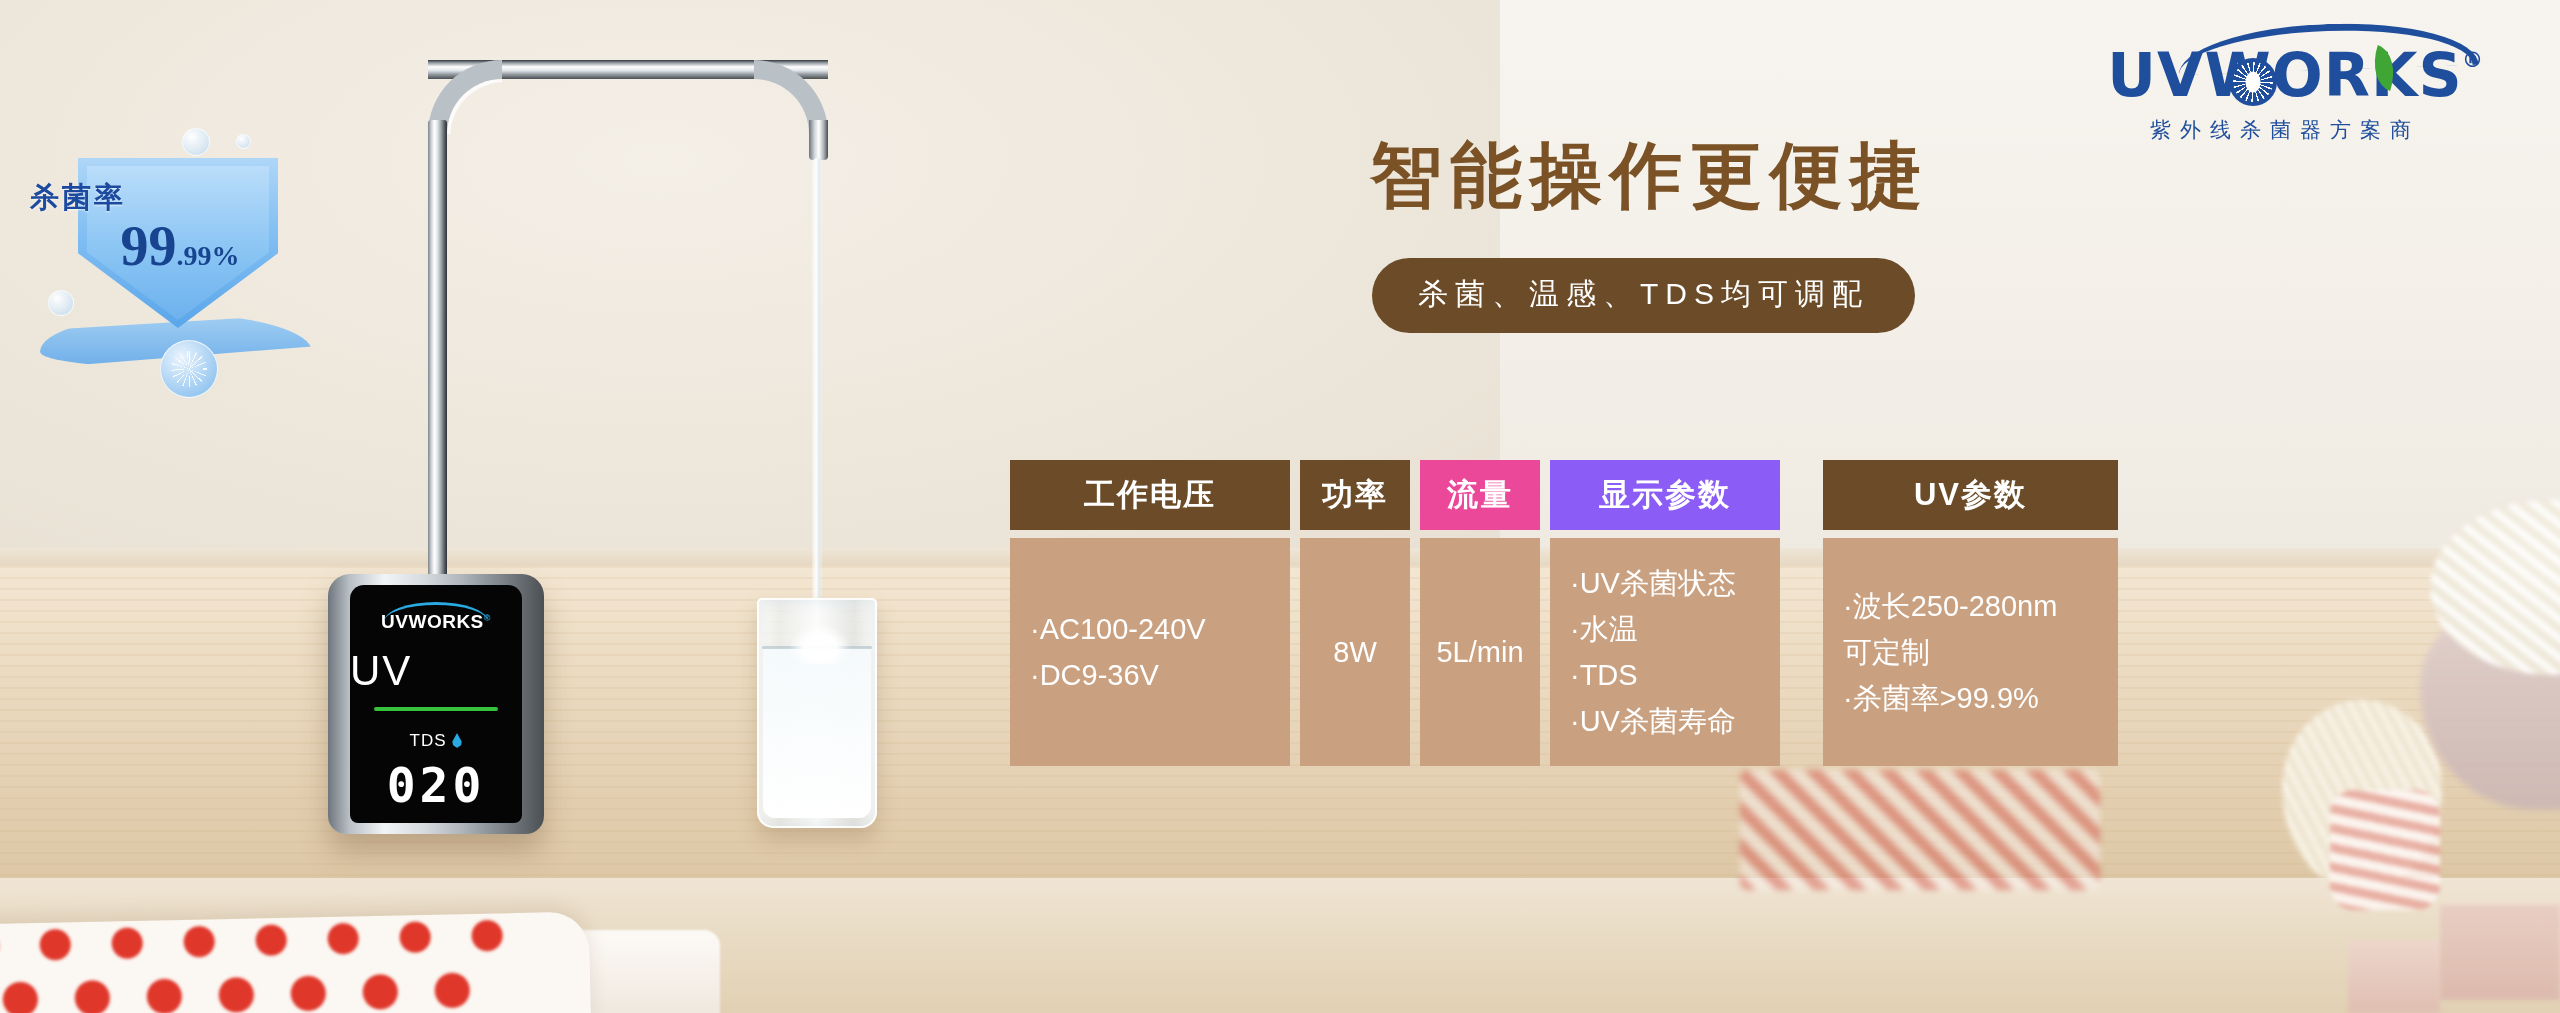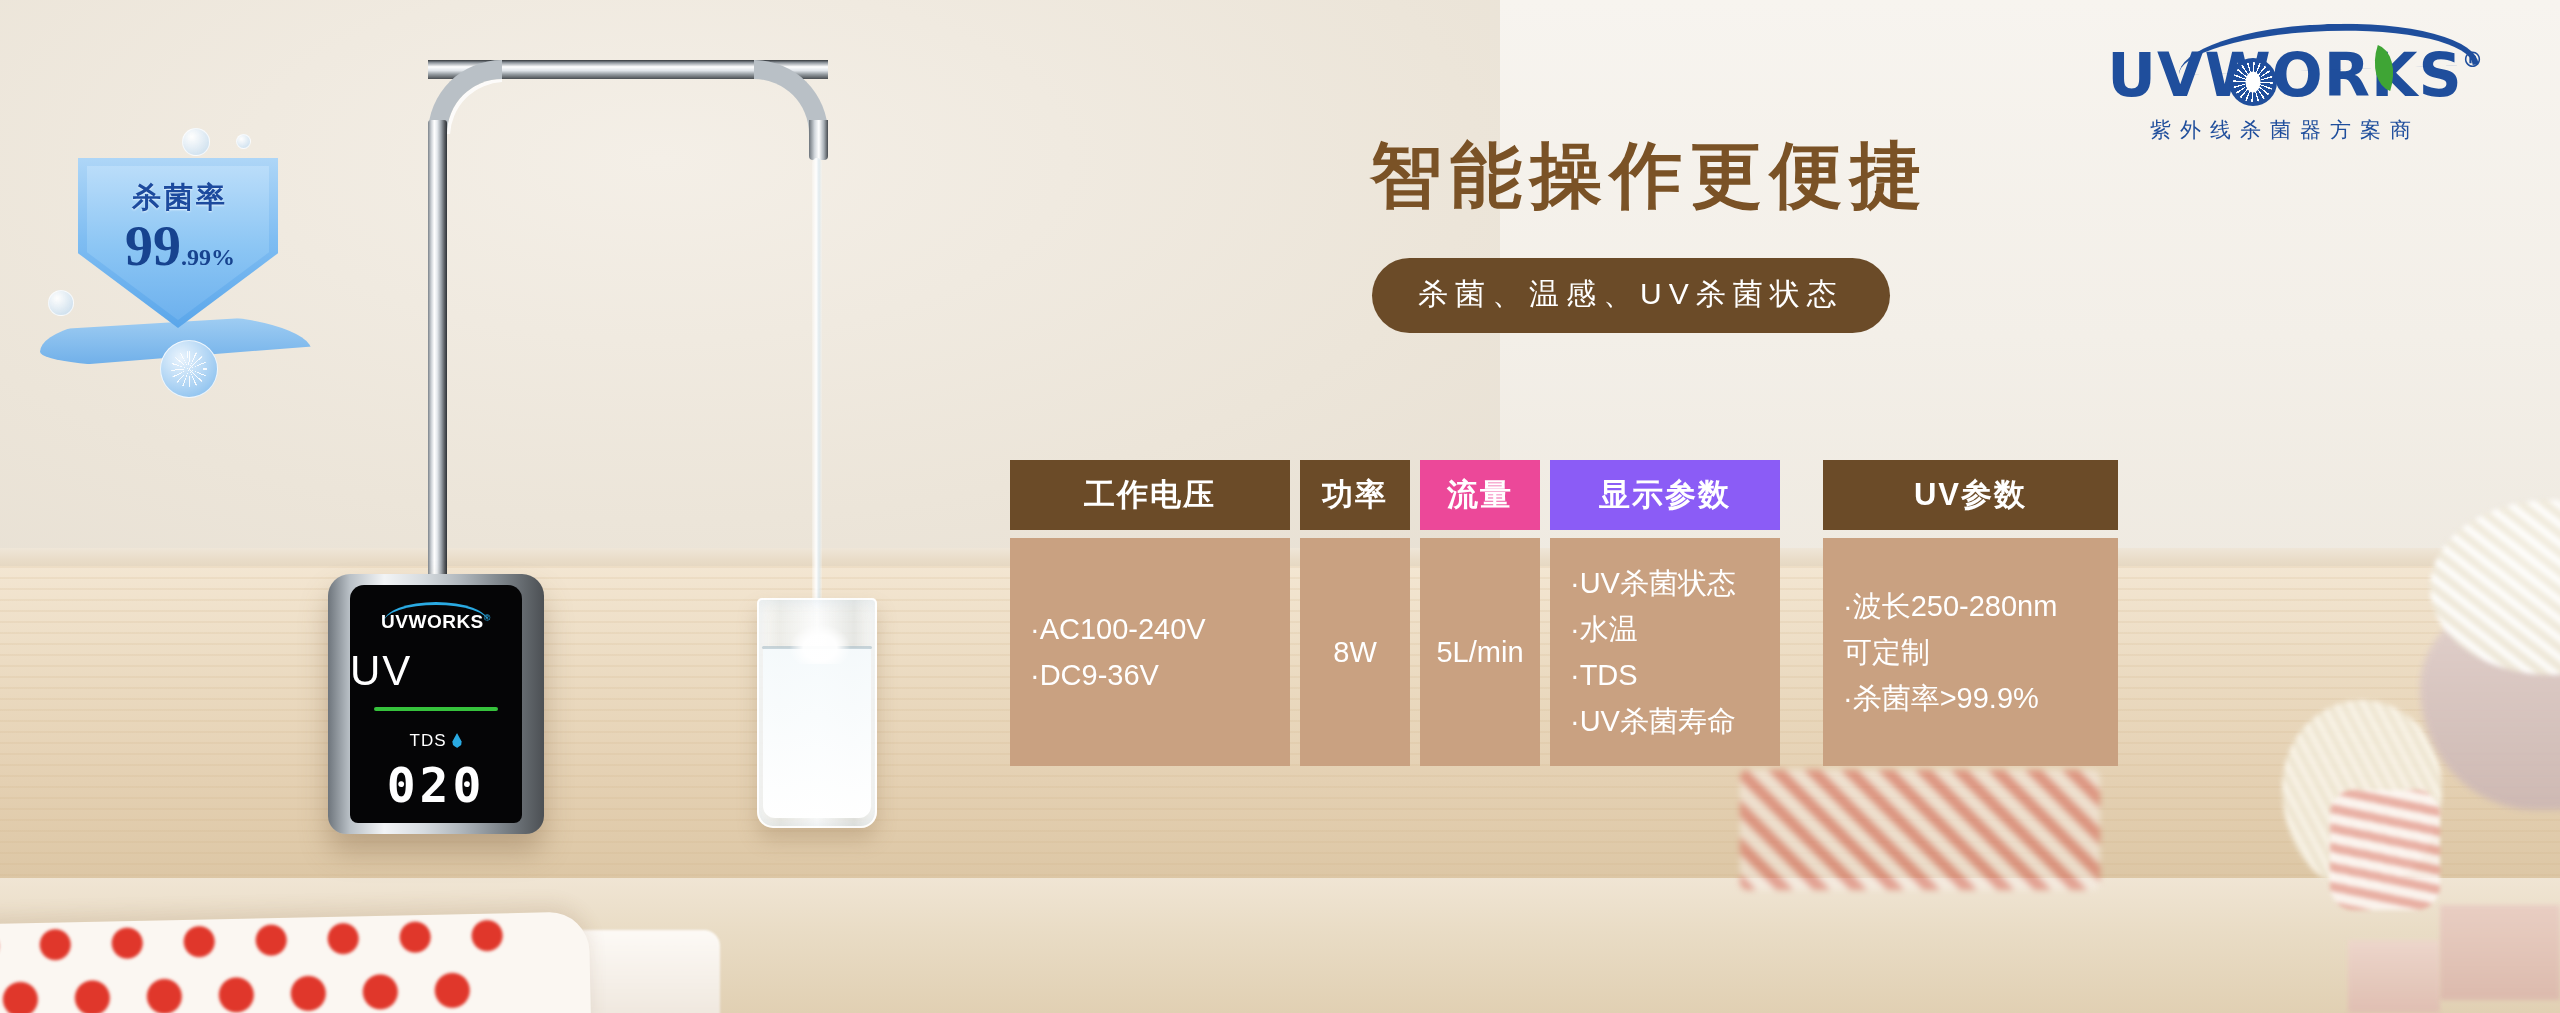--- a/index.html
+++ b/index.html
@@ -228,31 +228,31 @@
     clip-path:polygon(0% 0%, 100% 0%, 100% 56%, 50% 100%, 0% 56%);
     box-shadow:0 6px 16px rgba(40,90,160,.22);
   }
   .badge-shield-in {
     position:absolute; left:57px; top:46px; width:182px; height:154px;
     background:linear-gradient(180deg,#bcdefa 0%,#8cc6f4 55%,#6fb2ee 100%);
     clip-path:polygon(0% 0%, 100% 0%, 100% 56%, 50% 100%, 0% 56%);
     opacity:.9;
   }
   .badge-title {
-    position:absolute; left:0; right:0; top:58px; text-align:center;
+    position:absolute; left:0; right:0; top:58px; text-align:left;
     color:#1c4a9e; font-size:29px; font-weight:700; letter-spacing:3px;
     text-shadow:0 1px 2px rgba(255,255,255,.7);
   }
   .badge-num {
     position:absolute; left:0; right:0; top:94px; text-align:center;
     color:#17438f; font-weight:700;
     font-family:"Liberation Serif","DejaVu Serif",serif;
   }
   .badge-num .big { font-size:56px; }
-  .badge-num .sm { font-size:24px; }
+  .badge-num .sm { font-size:28px; }
   .badge-ribbon {
     position:absolute; left:10px; top:194px; width:272px; height:54px;
     background:linear-gradient(180deg,#9ccdf5,#62a9ea);
     border-radius:50%/70% 70% 30% 30%;
     clip-path:polygon(0% 30%, 100% 0%, 100% 60%, 0% 100%);
     opacity:.92;
   }
   .bub { position:absolute; border-radius:50%;
     background:radial-gradient(circle at 34% 30%, rgba(255,255,255,.95), rgba(160,205,245,.55));
     border:1px solid rgba(255,255,255,.75); }
@@ -403,21 +403,21 @@
   <div class="bub bub2"></div>
   <div class="bub bub3"></div>
   <div class="germ-ball"></div>
   <div class="badge-title">杀菌率</div>
   <div class="badge-num">
     <span class="big">99</span><span class="sm">.99%</span>
   </div>
 </div>
 
 <div class="headline">智能操作更便捷</div>
-<div class="pill">杀菌、温感、UV杀菌状态</div>
+<div class="pill">杀菌、温感、TDS均可调配</div>
 
 <div class="spec">
     <div class="col">
       <div class="col-head c1" style="background: rgb(107, 75, 40);">工作电压</div>
       <div class="col-body c1" style="background: rgb(201, 161, 129);">
         <div class="ln">·AC100-240V</div>
         <div class="ln">·DC9-36V</div>
       </div>
     </div>
     <div class="col">

